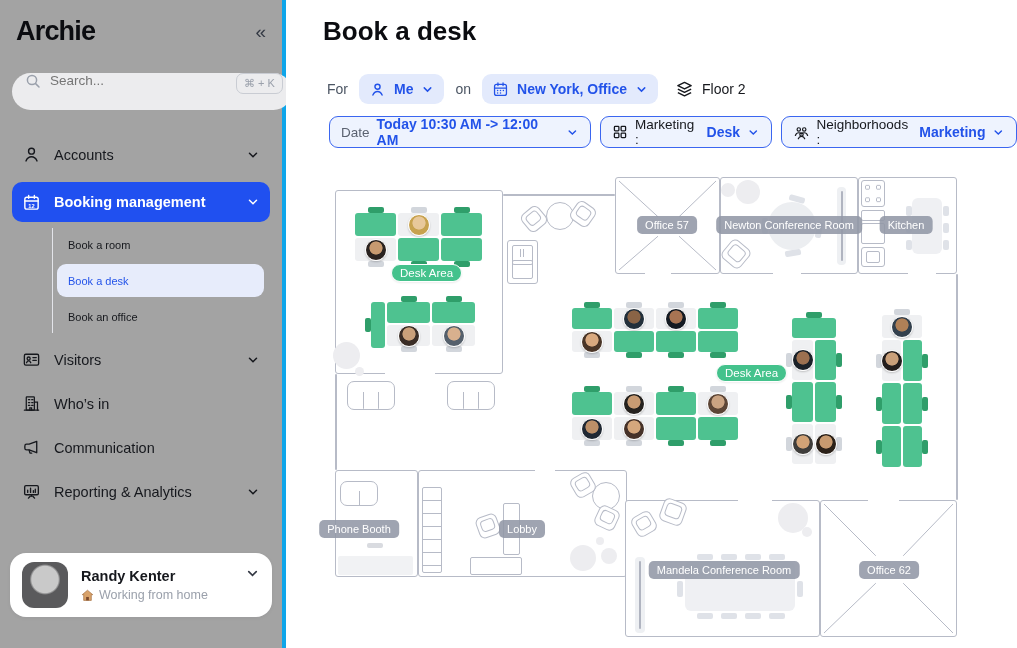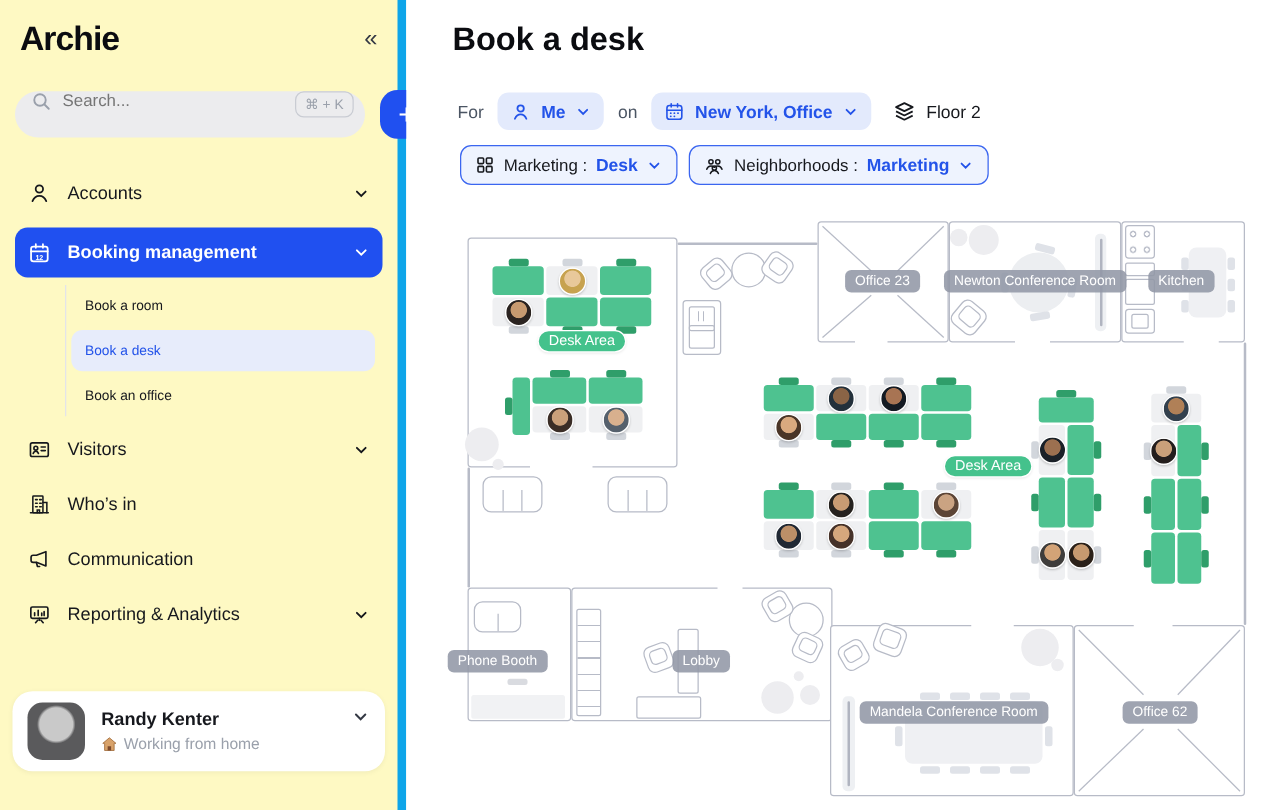--- a/index.html
+++ b/index.html
@@ -1,21 +1,21 @@
 <!DOCTYPE html>
 <html><head>
 <meta charset="utf-8">
 <style>
   * { box-sizing: border-box; margin: 0; padding: 0; }
   html,body { width:1017px; height:648px; overflow:hidden; }
   body { font-family:"Liberation Sans", sans-serif; background:#fff; color:#16181d; }
   .app { display:flex; width:1017px; height:648px; }
 
   
-  .sidebar { width:325px; background:#fef9c3; border-right:7px solid #0ea5e9; position:relative; flex:none; }
+  .sidebar { width:286px; background:#a3a3a3; border-right:4px solid #0ea5e9; position:relative; flex:none; }
   .logo-row { display:flex; align-items:center; justify-content:space-between; padding:16px 16px 0 16px; }
   .logo { font-size:27px; font-weight:bold; letter-spacing:-0.8px; color:#0b0c10; }
   .collapse { font-size:19px; color:#343944; cursor:pointer; }
   .search-row { display:flex; align-items:center; gap:12px; padding:0 12px; margin-top:25px; }
   .search-box { flex:1; height:37px; background:#ececee; border-radius:19px; display:flex; align-items:flex-start; gap:9px; padding:0 9px 0 13px; }
   .search-ph { flex:1; font-size:13.5px; color:#9aa0ab; border:none; background:transparent; outline:none; font-family:inherit; }
   .kbd { border:1px solid #c9ccd3; border-radius:7px; padding:3px 7px; font-size:11px; color:#9aa0ab; white-space:nowrap; }
   .add-btn { width:43px; height:39px; flex:none; background:#2050f0; border-radius:14px; color:#fff; font-size:23px; font-weight:300; display:flex; align-items:center; justify-content:center; cursor:pointer; }
   .nav { margin-top:27px; padding:0 12px; }
   .nav-item { display:flex; align-items:center; gap:13px; height:33px; padding:0 10px; border-radius:10px; font-size:14.5px; color:#16181d; margin-bottom:11px; cursor:pointer; }
@@ -273,20 +273,27 @@
               <path d="M10 2.6L17 6l-7 3.4L3 6l7-3.4z"></path>
               <path d="M3 9.6l7 3.4 7-3.4"></path>
               <path d="M3 13.2l7 3.4 7-3.4"></path>
             </svg>
         </span>
         <span>Floor 2</span>
       </div>
     </div>
 
     <div class="filters">
+      <div class="filter-pill">
+        <span class="flabel">Date</span>
+        <span class="fval">Today 10:30 AM -&gt; 12:00 AM</span>
+        <svg width="13" height="13" viewBox="0 0 16 16" fill="none" stroke="#2353e9" stroke-width="1.8" stroke-linecap="round">
+            <path d="M4 6l4 4 4-4"></path>
+          </svg>
+      </div>
       <div class="filter-pill">
         <span style="display:flex">
           <svg width="16" height="16" viewBox="0 0 20 20" fill="none" stroke="#16181d" stroke-width="1.6">
               <rect x="3" y="3" width="5.6" height="5.6" rx="1"></rect>
               <rect x="11.4" y="3" width="5.6" height="5.6" rx="1"></rect>
               <rect x="3" y="11.4" width="5.6" height="5.6" rx="1"></rect>
               <rect x="11.4" y="11.4" width="5.6" height="5.6" rx="1"></rect>
             </svg>
         </span>
         <span class="flabel dark">Marketing :</span>
@@ -537,21 +544,21 @@
           <span class="tab tab-right"></span>
         </div>
         <div class="desk free" style="left: 557px; top: 256px; width: 19px; height: 41px;">
           <span class="tab tab-left"></span>
         </div>
         <div class="desk free" style="left: 578px; top: 256px; width: 19px; height: 41px;">
           <span class="tab tab-right"></span>
         </div>
         <div class="area-label" style="left: 66px; top: 94px;">Desk Area</div>
         <div class="area-label" style="left: 391px; top: 194px;">Desk Area</div>
-        <div class="room-label" style="left: 342px; top: 55px;">Office 23</div>
+        <div class="room-label" style="left: 342px; top: 55px;">Office 57</div>
         <div class="room-label" style="left: 464px; top: 55px;">Newton Conference Room</div>
         <div class="room-label" style="left: 581px; top: 55px;">Kitchen</div>
         <div class="room-label" style="left: 34px; top: 359px;">Phone Booth</div>
         <div class="room-label" style="left: 197px; top: 359px;">Lobby</div>
         <div class="room-label" style="left: 399px; top: 400px;">Mandela Conference Room</div>
         <div class="room-label" style="left: 564px; top: 400px;">Office 62</div>
       </div>
   </div>
 </div>
 

